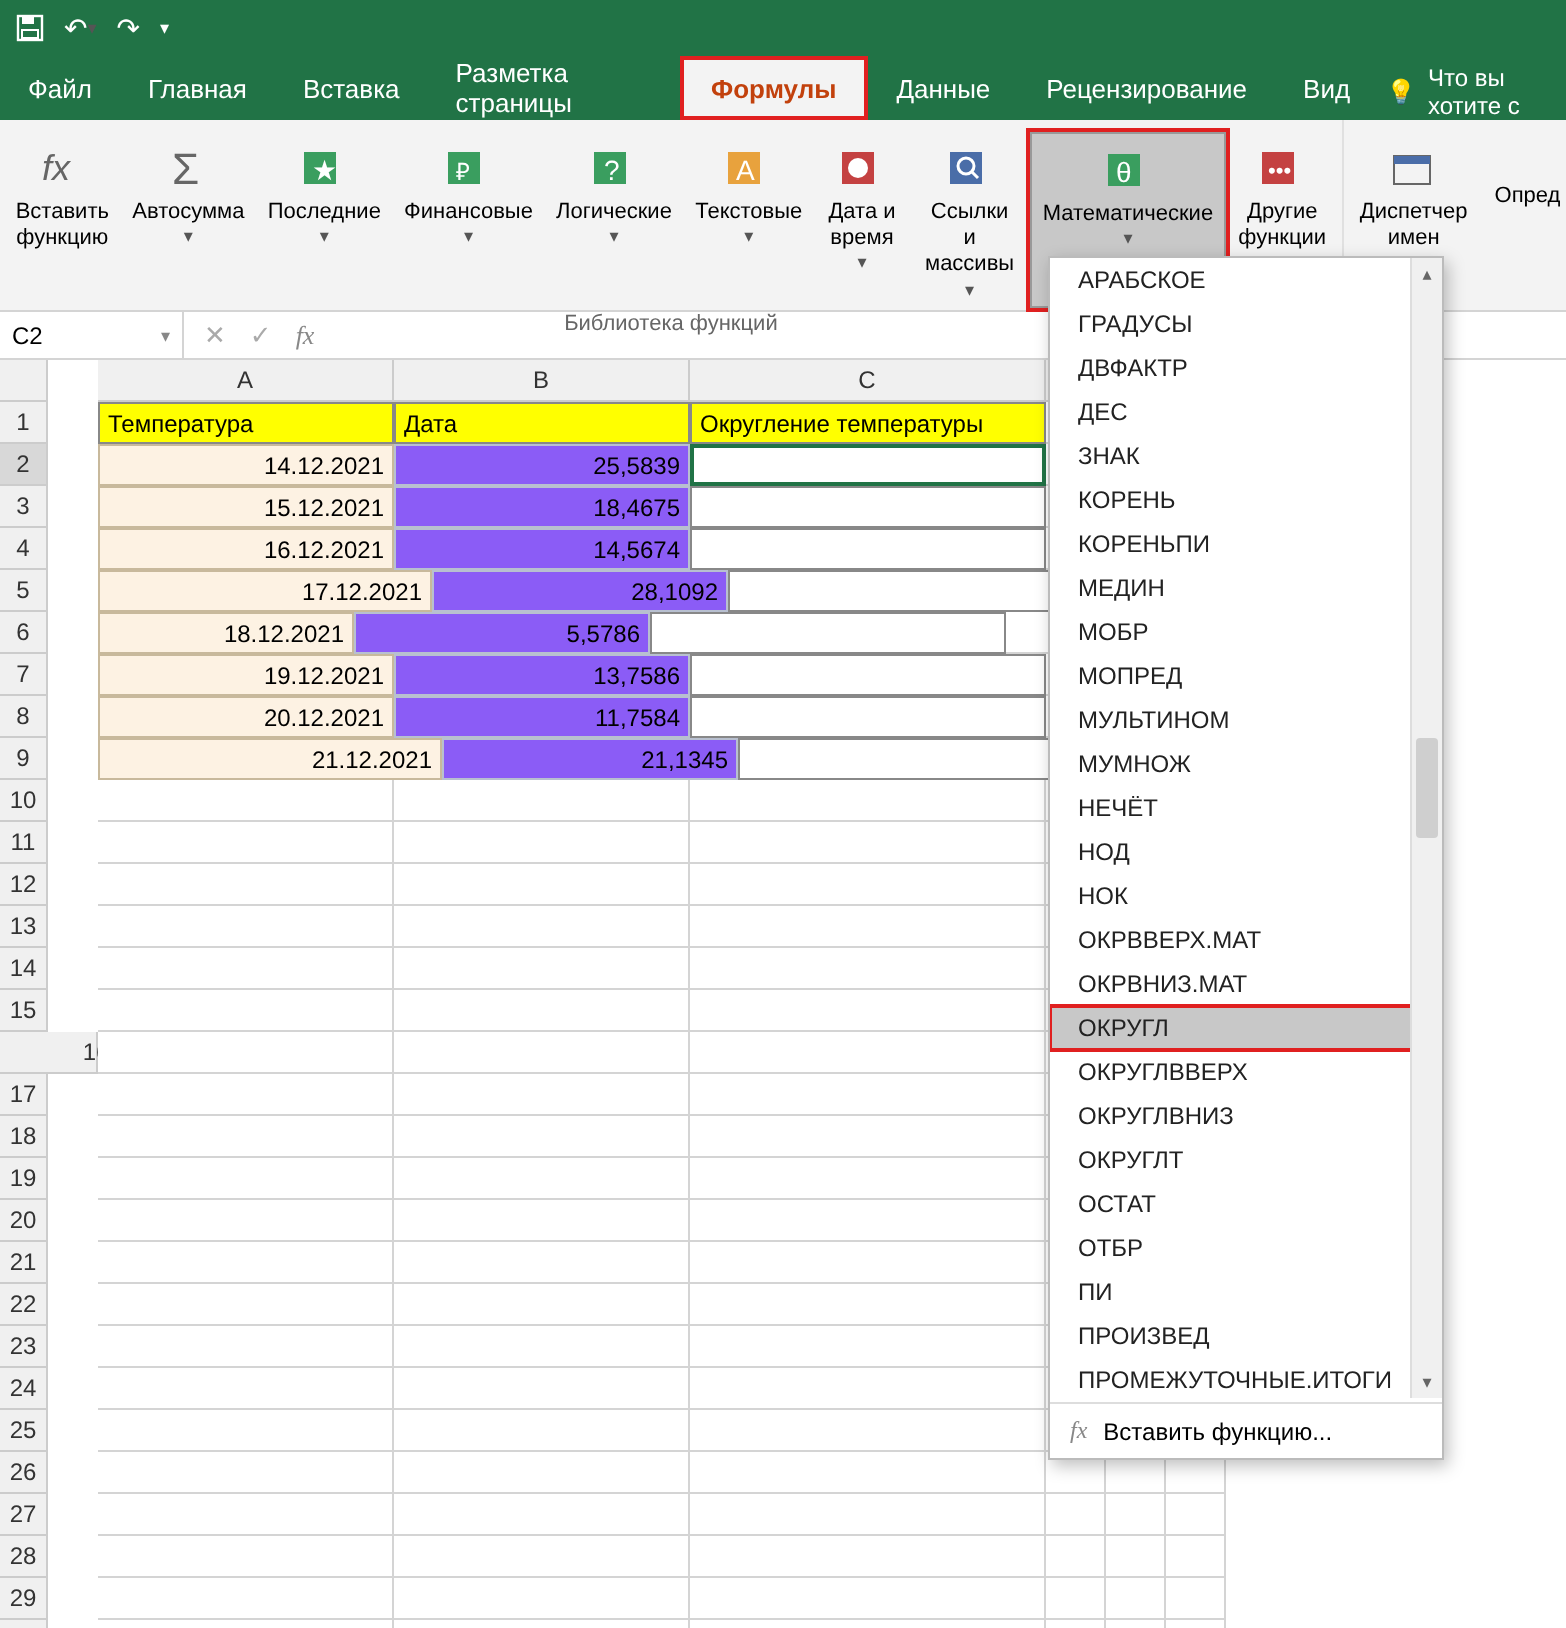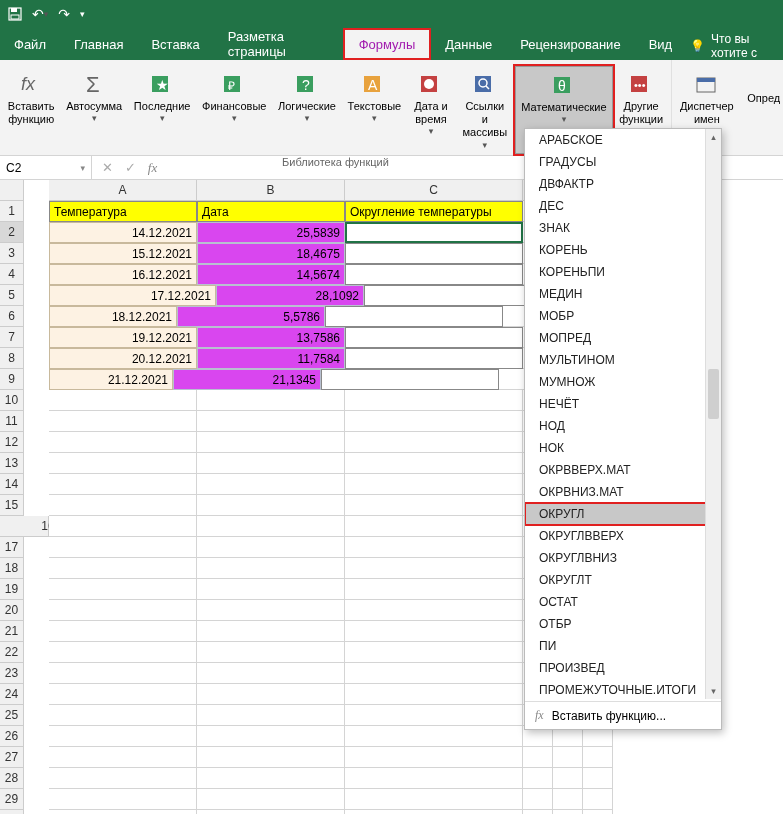--- a/index.html
+++ b/index.html
@@ -3,21 +3,21 @@
 <meta charset="utf-8">
 <style>
 * { margin: 0; padding: 0; box-sizing: border-box; font-family: "Segoe UI", Arial, sans-serif; }
 body { width: 783px; height: 814px; background: #fff; overflow: hidden; font-size: 13px; }
 
 .titlebar { height: 28px; background: #217346; display: flex; align-items: center; padding: 0 8px; gap: 10px; }
 .titlebar .tb-btn { color: #fff; font-size: 14px; cursor: pointer; display: inline-flex; align-items: center; }
 
 .menubar { height: 32px; background: #217346; display: flex; align-items: flex-end; padding: 0 0; }
 .menu-item { color: #fff; padding: 0 14px; height: 32px; display: flex; align-items: center; font-size: 13px; cursor: pointer; }
-.menu-item.active { background: #f3f3f3; color: #a21caf; }
+.menu-item.active { background: #f3f3f3; color: #c2410c; font-weight: bold; }
 .menu-item.highlighted { border: 2px solid #e02020; }
 .tell-me { color: #fff; display: flex; align-items: center; gap: 6px; margin-left: 4px; font-size: 12px; }
 
 .ribbon { height: 96px; background: #f3f3f3; border-bottom: 1px solid #d4d4d4; display: flex; position: relative; }
 .ribbon-group { display: flex; flex-direction: column; align-items: center; padding: 6px 2px 2px 2px; border-right: 1px solid #e0e0e0; }
 .ribbon-row { display: flex; gap: 0; }
 .ribbon-btn { display: flex; flex-direction: column; align-items: center; justify-content: flex-start; padding: 4px 6px; min-width: 56px; cursor: pointer; font-size: 11px; text-align: center; line-height: 1.2; }
 .ribbon-btn .ic { width: 32px; height: 28px; display: flex; align-items: center; justify-content: center; margin-bottom: 2px; }
 .ribbon-btn.narrow { min-width: 48px; }
 .ribbon-btn.active { background: #c8c8c8; border: 1px solid #999; }
@@ -36,21 +36,21 @@
 .corner { width: 24px; height: 21px; background: #f0f0f0; border-right: 1px solid #ccc; border-bottom: 1px solid #ccc; }
 .col-headers { display: flex; }
 .col-h { height: 21px; background: #f0f0f0; border-right: 1px solid #ccc; border-bottom: 1px solid #ccc; display: flex; align-items: center; justify-content: center; font-size: 12px; color: #333; }
 .row-h { width: 24px; background: #f0f0f0; border-right: 1px solid #ccc; border-bottom: 1px solid #ccc; display: flex; align-items: center; justify-content: center; font-size: 12px; color: #333; }
 .row-h.sel { background: #d8d8d8; }
 .grid { position: relative; }
 .row { display: flex; }
 .cell { height: 21px; border-right: 1px solid #d4d4d4; border-bottom: 1px solid #d4d4d4; padding: 0 4px; display: flex; align-items: center; font-size: 12px; overflow: hidden; white-space: nowrap; background: #fff; }
 .cell.hdr { background: #ffff00; font-weight: normal; border: 1px solid #888; }
 .cell.dataA { background: #fdf2e3; border: 1px solid #c8b99c; justify-content: flex-end; }
-.cell.dataB { background: #d946ef; border: 1px solid #b8c0d0; justify-content: flex-end; }
+.cell.dataB { background: #8b5cf6; border: 1px solid #b8c0d0; justify-content: flex-end; }
 .cell.dataC { background: #fff; border: 1px solid #888; }
 .cell.selected { outline: 2px solid #217346; outline-offset: -2px; }
 .c2-highlight { outline: 2px solid #e02020; outline-offset: -1px; }
 
 .func-dropdown { position: absolute; top: 128px; left: 524px; width: 198px; background: #fff; border: 1px solid #bbb; box-shadow: 2px 3px 8px rgba(0,0,0,.25); z-index: 50; }
 .func-list { max-height: 630px; overflow-y: auto; }
 .func-item { padding: 4px 14px; font-size: 12px; color: #222; cursor: pointer; }
 .func-item.active { background: #c8c8c8; outline: 2px solid #e02020; outline-offset: -1px; }
 .func-insert { border-top: 1px solid #ddd; padding: 6px 10px; font-size: 12px; display: flex; align-items: center; gap: 8px; }
 .func-scroll { position: absolute; right: 0; top: 0; bottom: 30px; width: 16px; background: #f0f0f0; border-left: 1px solid #ddd; }
@@ -338,21 +338,21 @@
         </div>
         <div class="row">
           <div class="cell dataA" style="width: 148px;">20.12.2021</div>
           <div class="cell dataB" style="width: 148px;">11,7584</div>
           <div class="cell dataC" style="width: 178px;"></div>
           <div class="cell" style="width: 30px;"></div>
           <div class="cell" style="width: 30px;"></div>
           <div class="cell" style="width: 30px;"></div>
         </div>
         <div class="row">
-          <div class="cell dataA" style="width: 124px; padding-left: 44px;">21.12.2021</div>
+          <div class="cell dataA" style="width: 172px; padding-left: 44px;">21.12.2021</div>
           <div class="cell dataB" style="width: 148px;">21,1345</div>
           <div class="cell dataC" style="width: 178px;"></div>
           <div class="cell" style="width: 30px;"></div>
           <div class="cell" style="width: 30px;"></div>
           <div class="cell" style="width: 30px;"></div>
         </div>
         <div class="row">
           <div class="cell" style="width: 148px;"></div>
           <div class="cell" style="width: 148px;"></div>
           <div class="cell" style="width: 178px;"></div>

